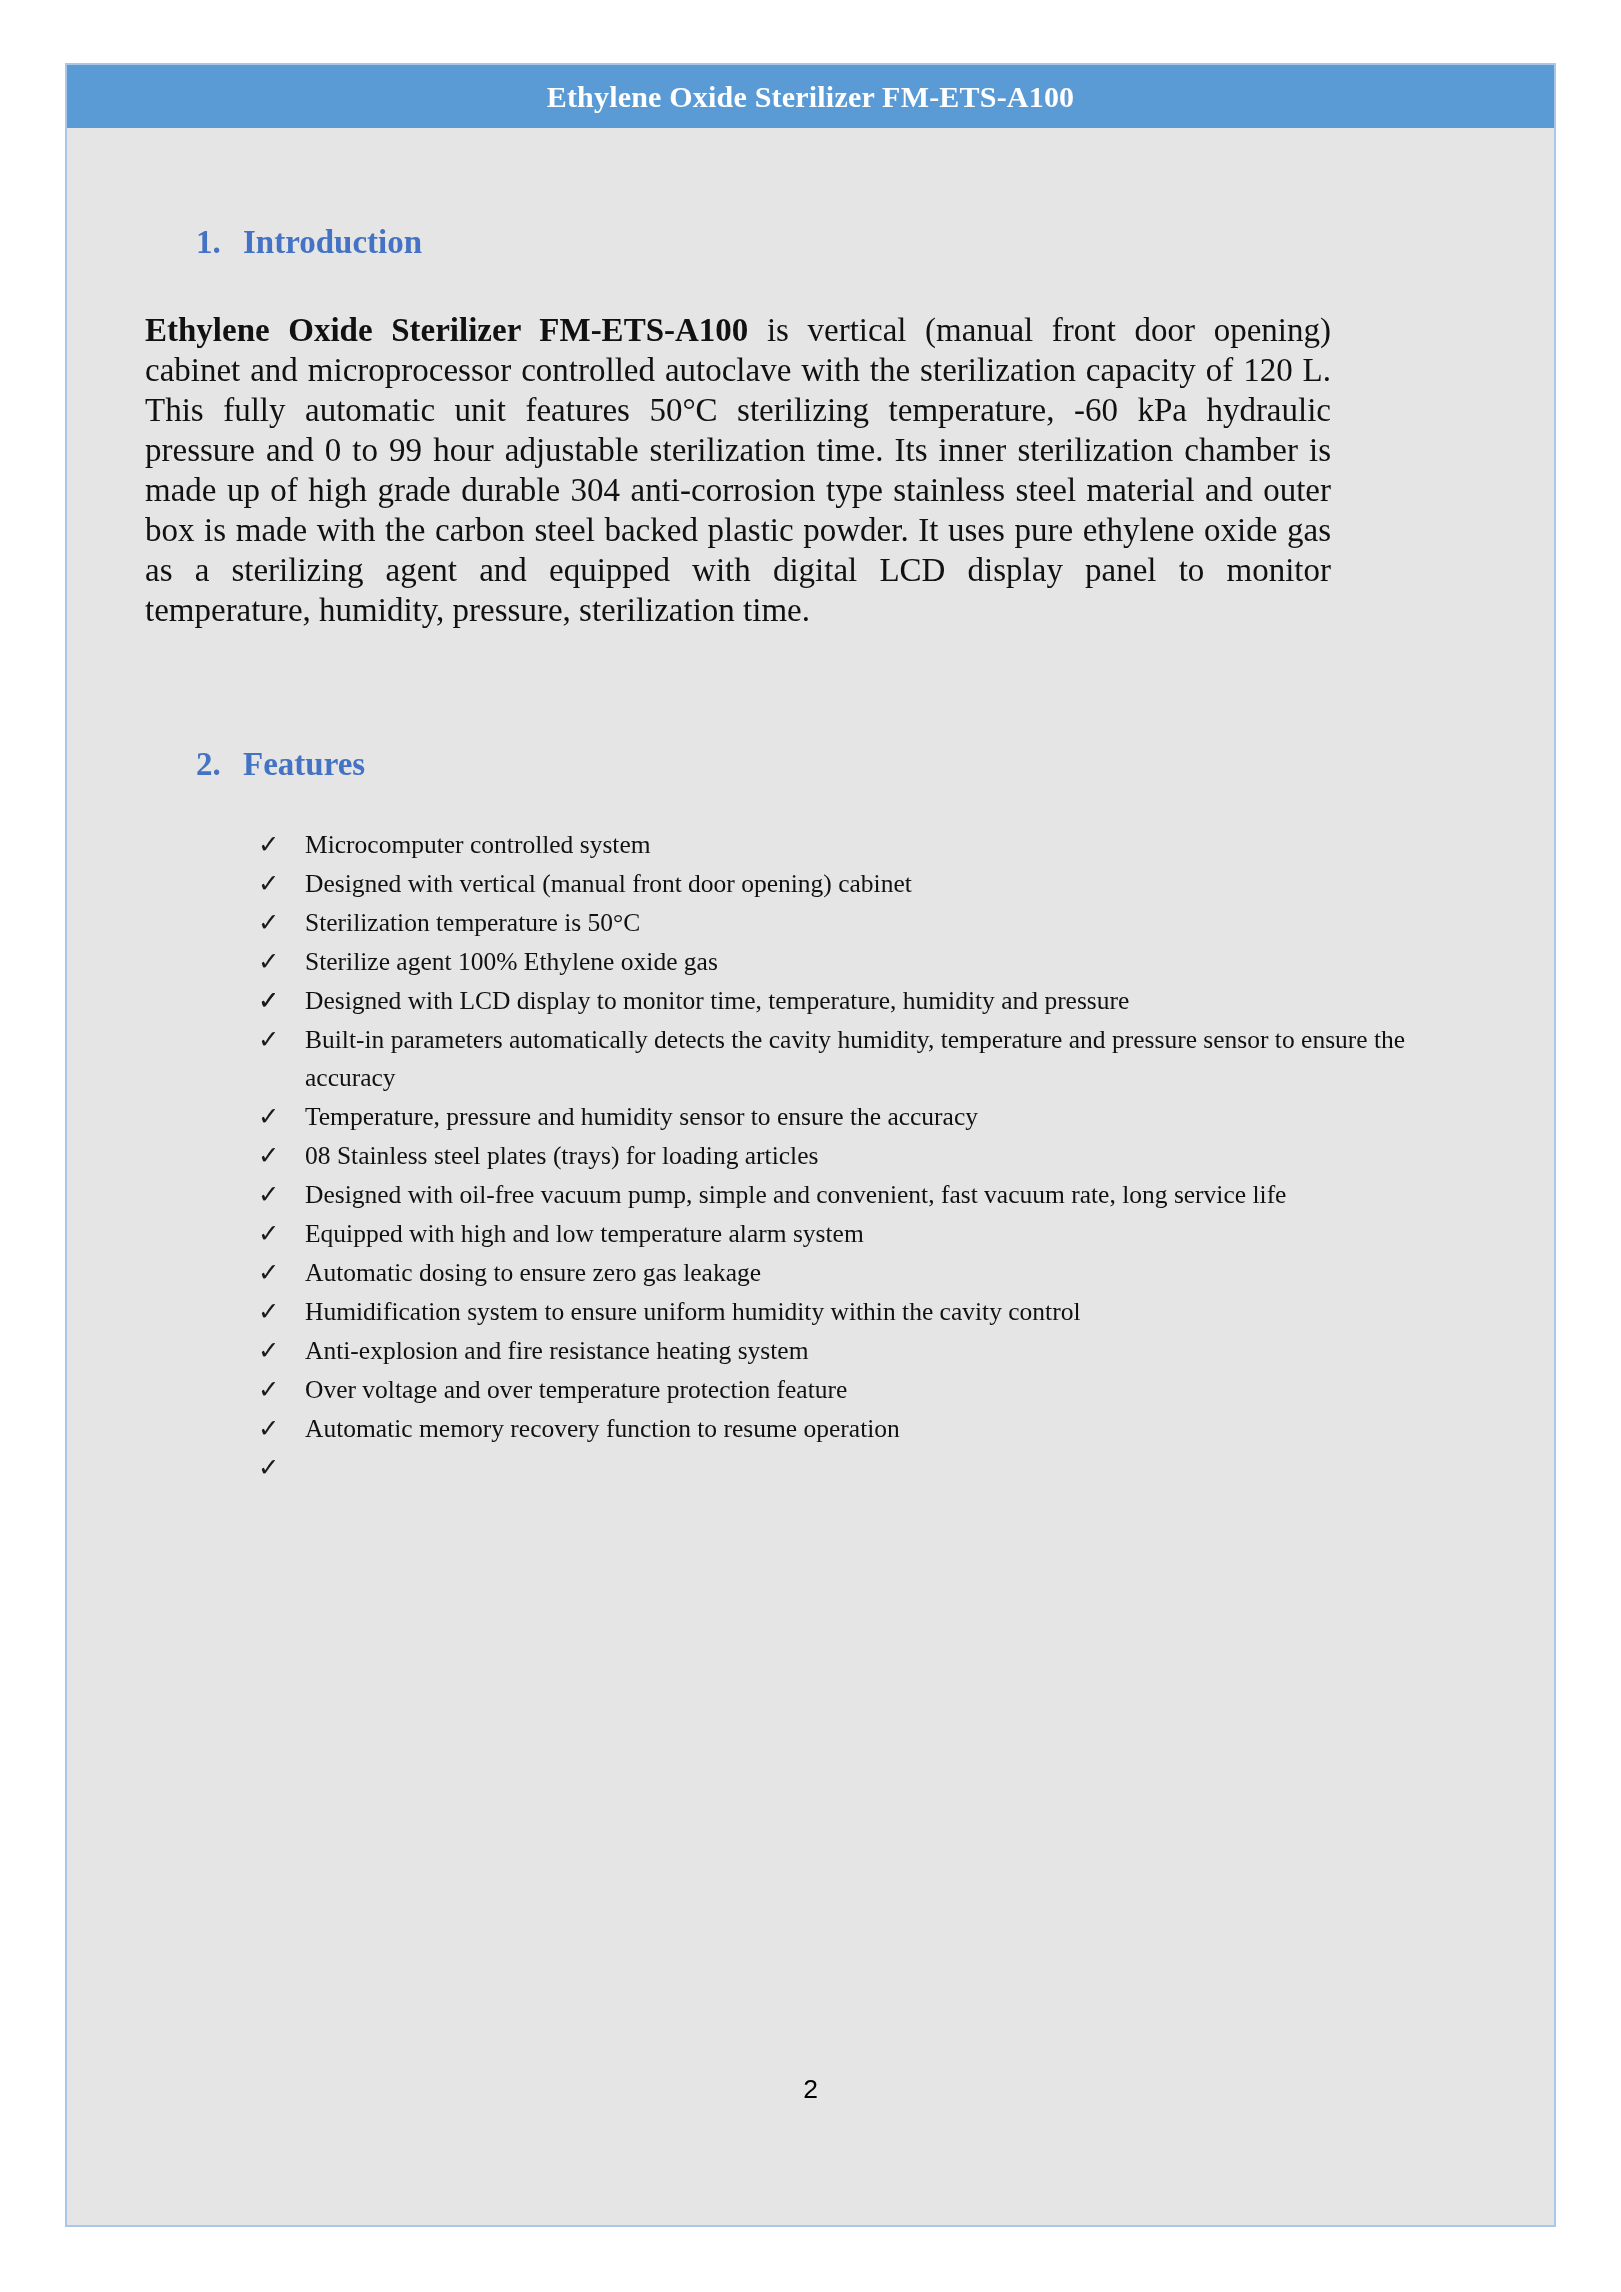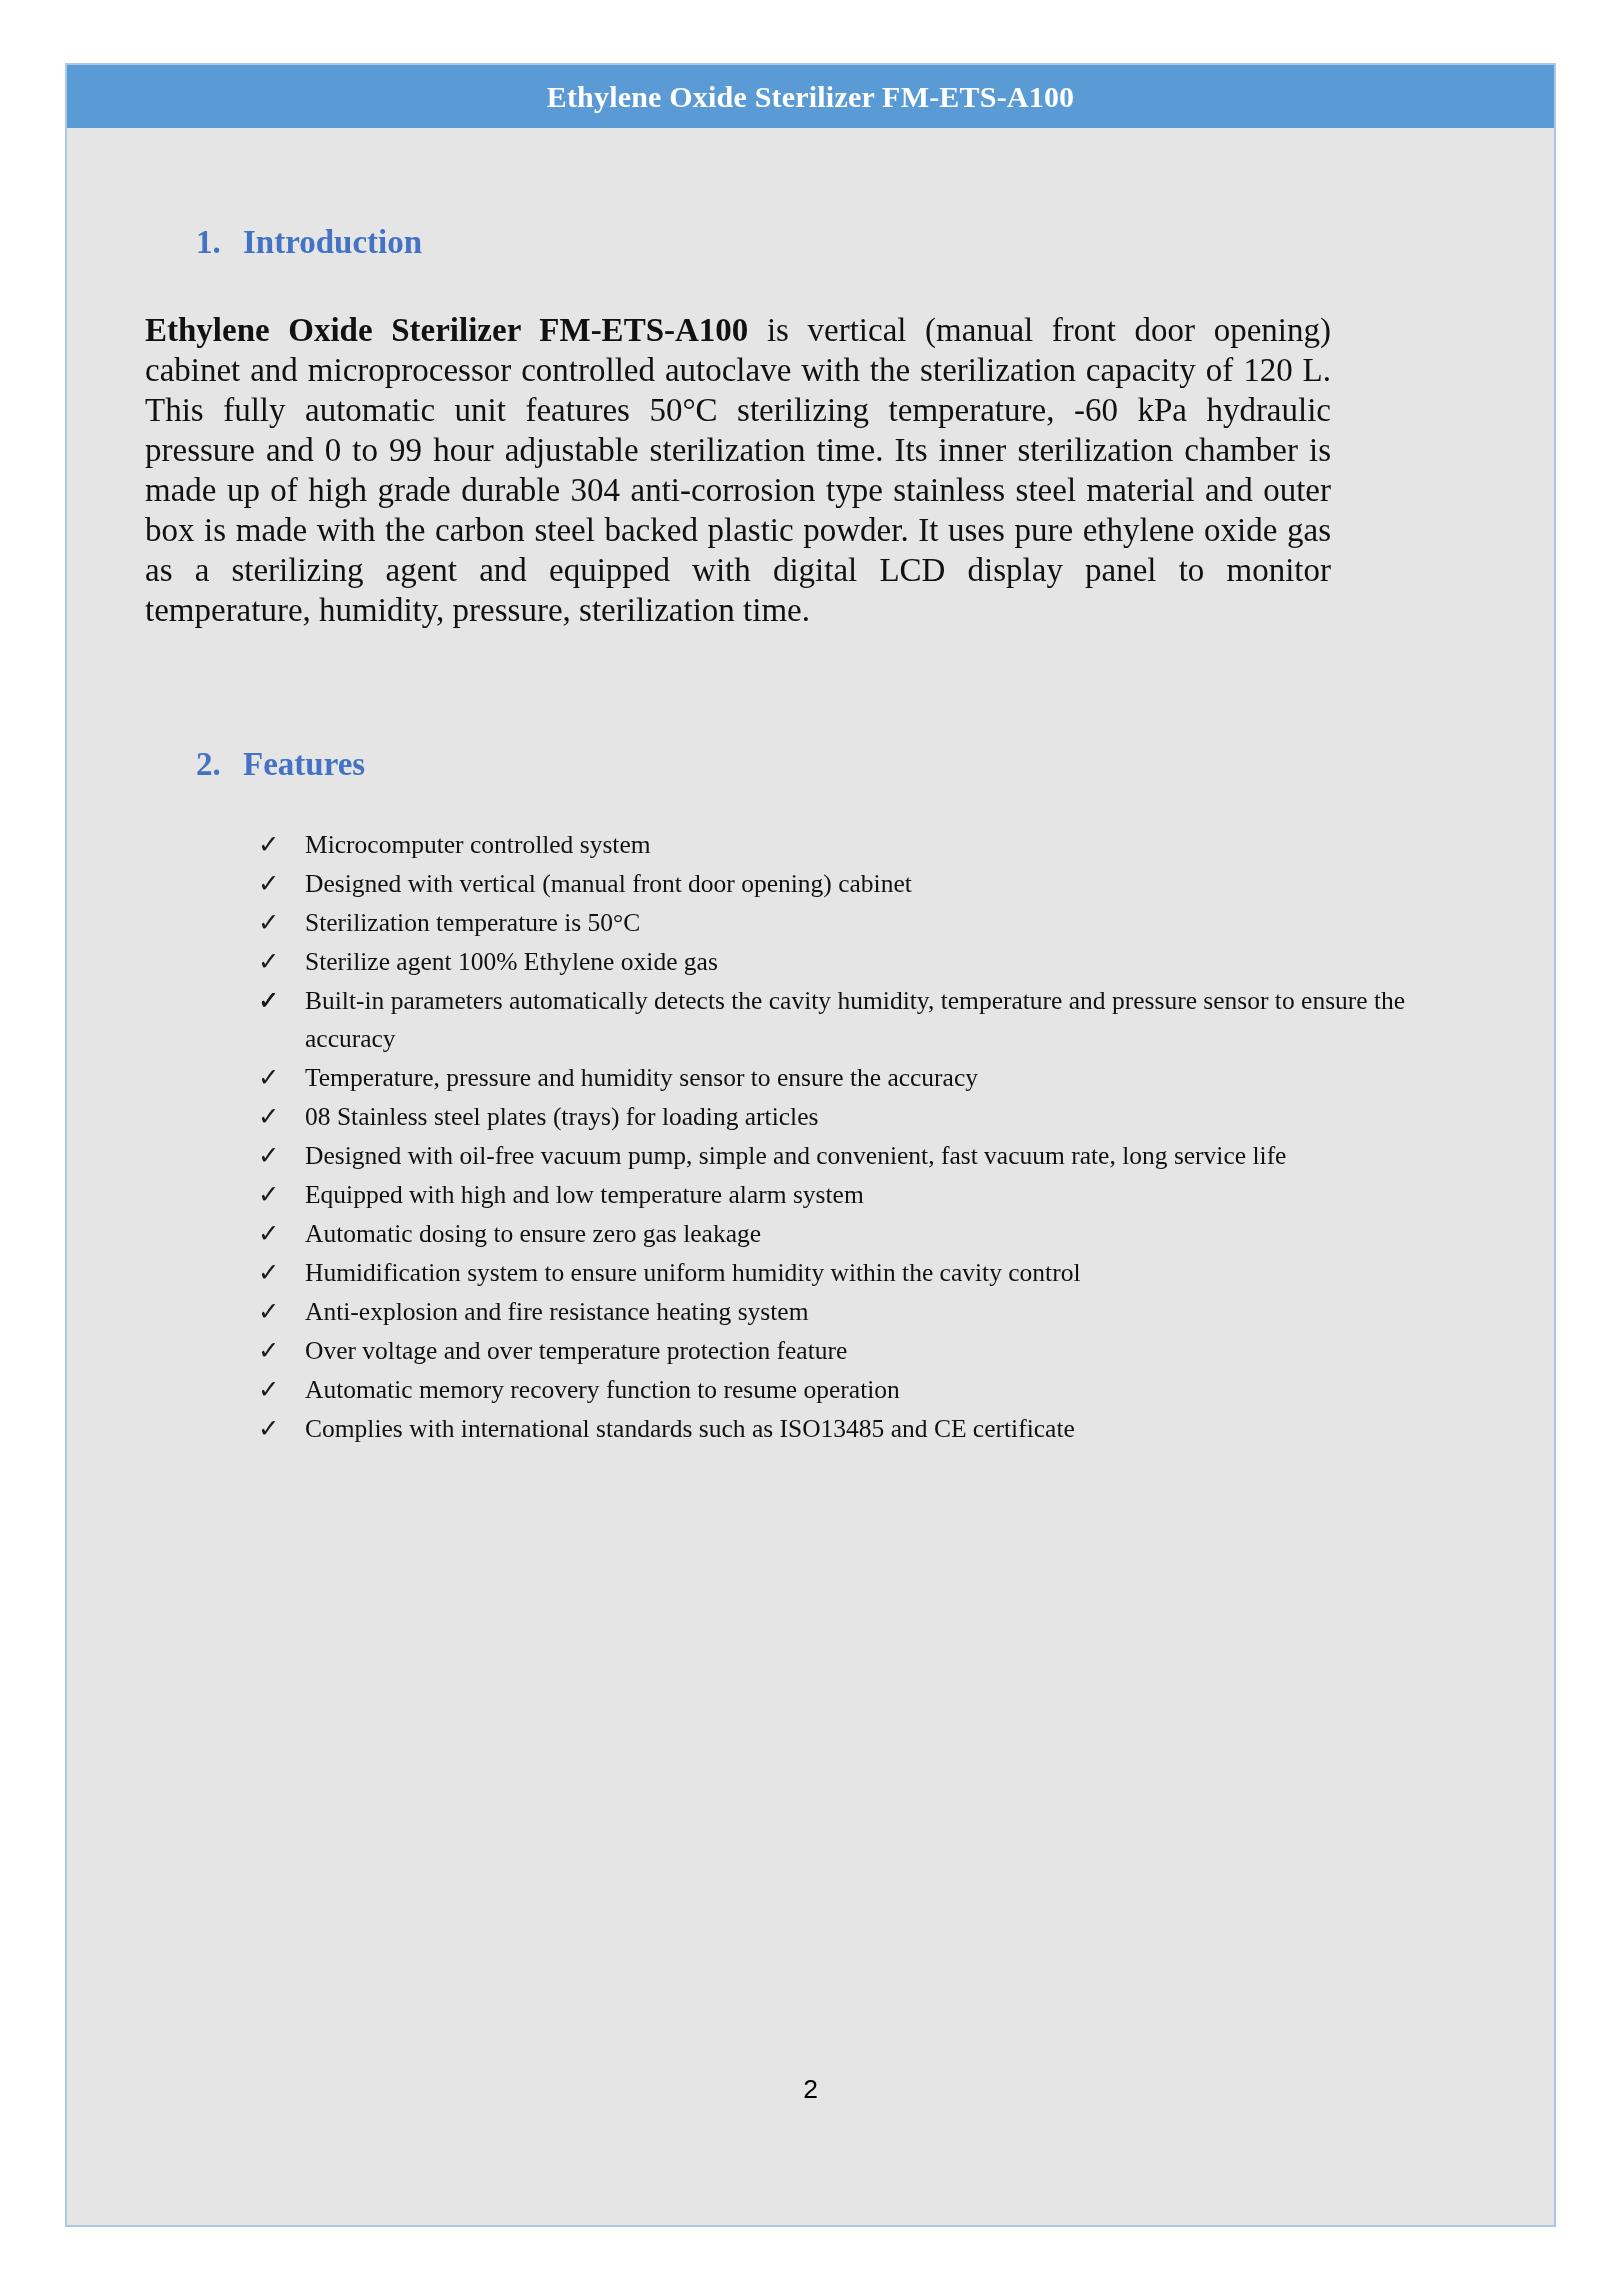--- a/index.html
+++ b/index.html
@@ -116,32 +116,32 @@
       <h2 class="section-heading">
         <span class="sec-num">2.</span>
         <span>Features</span>
       </h2>
       <ul class="features-list">
           <li><span class="check">✓</span><span>Microcomputer controlled system</span></li>
           <li><span class="check">✓</span><span>Designed with vertical (manual front door opening) cabinet</span></li>
           <li><span class="check">✓</span><span>Sterilization temperature is 50°C</span></li>
           <li><span class="check">✓</span><span>Sterilize agent 100% Ethylene oxide gas</span></li>
           <li><span class="check">✓</span></li>
-          <li><span class="check">✓</span></li>
+          <li><span class="check">✓</span><span>Designed with LCD display to monitor time, temperature, humidity and pressure</span></li>
           <li><span class="check">✓</span><span>Built-in parameters automatically detects the cavity humidity, temperature and pressure sensor to ensure the accuracy</span></li>
           <li><span class="check">✓</span><span>Temperature, pressure and humidity sensor to ensure the accuracy</span></li>
           <li><span class="check">✓</span><span>08 Stainless steel plates (trays) for loading articles</span></li>
           <li><span class="check">✓</span><span>Designed with oil-free vacuum pump, simple and convenient, fast vacuum rate, long service life</span></li>
           <li><span class="check">✓</span><span>Equipped with high and low temperature alarm system</span></li>
           <li><span class="check">✓</span><span>Automatic dosing to ensure zero gas leakage</span></li>
           <li><span class="check">✓</span><span>Humidification system to ensure uniform humidity within the cavity control</span></li>
           <li><span class="check">✓</span><span>Anti-explosion and fire resistance heating system</span></li>
           <li><span class="check">✓</span><span>Over voltage and over temperature protection feature</span></li>
           <li><span class="check">✓</span><span>Automatic memory recovery function to resume operation</span></li>
-          <li><span class="check">✓</span><span>Complies with international standards such as ISO13485 and CE certificate</span></li>
+          <li><span class="check">✓</span></li>
         </ul>
     </section>
 
   </main>
 
   <div class="page-number">2</div>
 
 </div>
 
 

